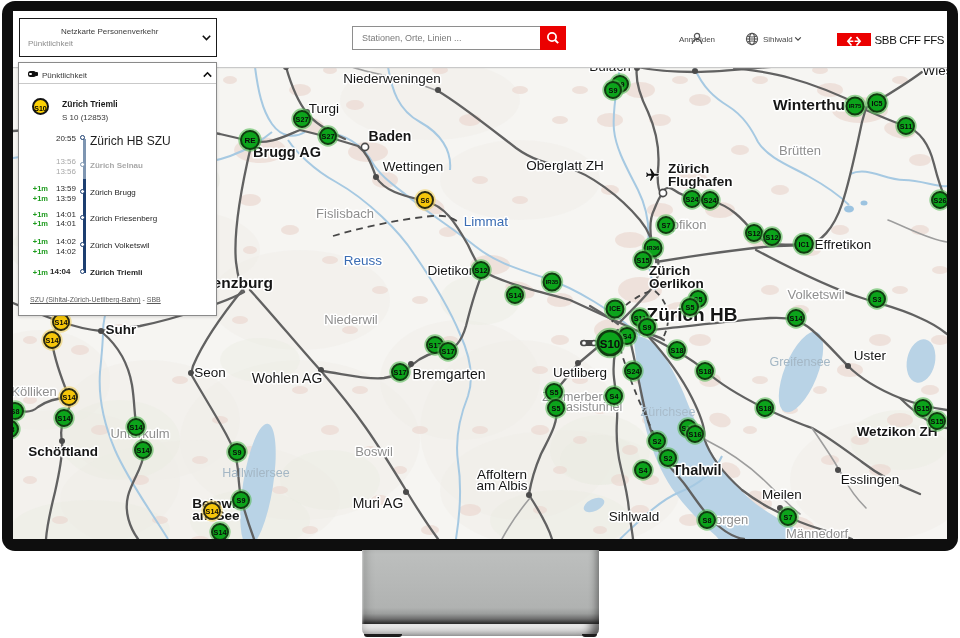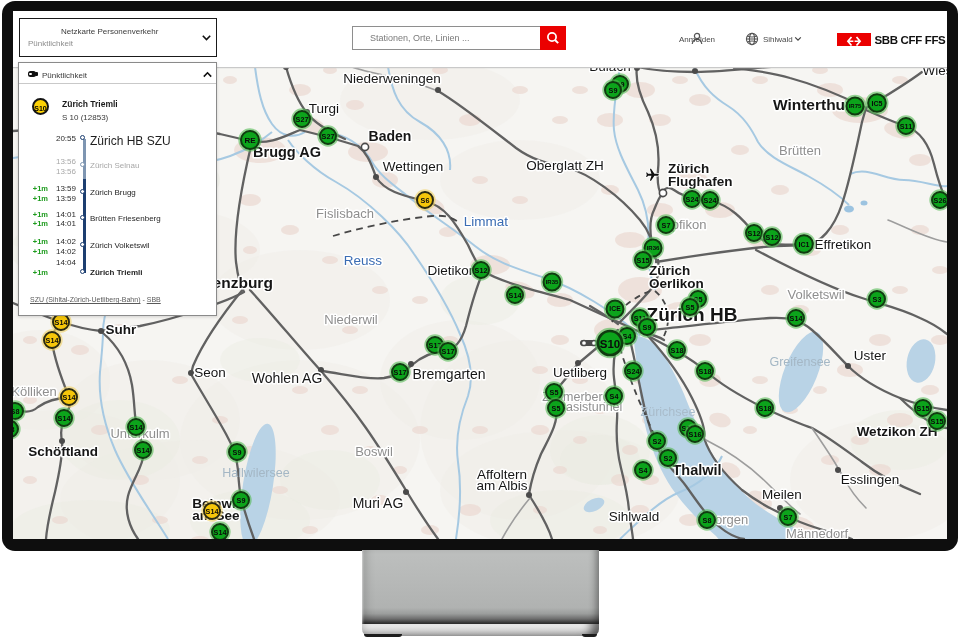--- a/index.html
+++ b/index.html
@@ -2,24 +2,24 @@
 <html><head>
 <meta charset="utf-8">
 <style>
   html,body{margin:0;padding:0;background:#fff;width:960px;height:638px;overflow:hidden;}
   *{box-sizing:border-box;}
   body{font-family:"Liberation Sans",sans-serif;position:relative;}
   .abs{position:absolute;}
   .monitor{left:2px;top:1px;width:956px;height:550px;background:#0e0e0e;border-radius:13px;}
   .screen{left:13px;top:11px;width:934px;height:528px;background:#ffffff;overflow:hidden;}
   
-  .search{left:352px;top:26px;width:188px;height:24px;border:1px solid #8e8e8e;border-right:none;background:#fff;color:#7a7a7a;font-size:9px;line-height:22px;padding-left:17px;}
+  .search{left:352px;top:26px;width:188px;height:24px;border:1px solid #8e8e8e;border-right:none;background:#fff;color:#7a7a7a;font-size:9px;line-height:22px;padding-left:9px;}
   .searchbtn{left:540px;top:26px;width:26px;height:24px;background:#eb0000;}
   .hdr-right{top:32px;font-size:8px;color:#484848;white-space:nowrap;}
-  .sbbtext{left:874.5px;top:33.5px;font-size:11.5px;font-weight:bold;color:#111;white-space:nowrap;letter-spacing:-0.35px;}
+  .sbbtext{left:874.5px;top:33.5px;font-size:11.5px;font-weight:normal;color:#111;white-space:nowrap;letter-spacing:-0.35px;}
   .logobox{left:837px;top:33px;width:34px;height:12.5px;background:#eb0000;}
   
   .dd{left:19px;top:18px;width:198px;height:39px;background:#fff;border:1px solid #1a1a1a;}
   .panel{left:18px;top:62px;width:199px;height:254px;background:#fff;border:1px solid #8a8a8a;box-shadow:0 1px 3px rgba(0,0,0,0.15);}
   .t1{font-size:8px;color:#3a3a3a;}
   .t2{font-size:8px;color:#8d8d8d;}
   .s10badge{left:32px;top:98px;width:17px;height:17px;border-radius:50%;background:#fdd204;border:2px solid #141414;line-height:17px;color:#000;font-size:7px;font-weight:bold;text-align:center;line-height:17px;}
   .links{font-size:7px;color:#5a5a5a;}
   .stand-body{left:362px;top:550px;width:237px;height:74px;background:linear-gradient(180deg,#bdbfbe 0%,#b6b8b7 45%,#b0b2b1 78%,#9c9e9d 86%,#6e6e6e 93%,#3a3a3a 98%,#242424 100%);box-shadow:inset -7px 0 7px -4px rgba(0,0,0,0.38), inset 2px 0 2px -1px rgba(255,255,255,0.5), inset 14px 0 10px -10px rgba(0,0,0,0.18);}
   .stand-foot{left:362px;top:624px;width:237px;height:12px;background:linear-gradient(180deg,#f5f5f5 0%,#e6e6e6 25%,#d0d0d0 55%,#b0b0b0 85%,#9c9c9c 100%);border-radius:0 0 7px 7px;box-shadow:inset -14px 0 10px -6px rgba(0,0,0,0.55), inset 6px 0 6px -4px rgba(0,0,0,0.15);}
@@ -697,40 +697,40 @@
   <div class="abs t1" style="left:62px;top:113px;">S 10 (12853)</div>
 
   <div class="abs" style="left:83.2px;top:139px;width:2.6px;height:40px;background:#7e95b1;"></div>
   <div class="abs" style="left:83.2px;top:179px;width:2.6px;height:94px;background:#1c3e70;"></div>
   <div class="abs" style="left:50px;top:134.0px;width:26px;text-align:right;font-size:8px;font-weight:normal;color:#2b2b2b;">20:55</div>
   <div class="abs" style="left:80.4px;top:135.2px;width:5px;height:5px;border-radius:50%;background:#fff;border:1.6px solid #1c3e70;"></div>
   <div class="abs" style="left:90px;top:134.0px;font-size:12px;font-weight:normal;color:#1f1f1f;white-space:nowrap;">Zürich HB SZU</div>
   <div class="abs" style="left:50px;top:157.3px;width:26px;text-align:right;font-size:8px;font-weight:normal;color:#a8a8a8;">13:56</div>
   <div class="abs" style="left:50px;top:166.9px;width:26px;text-align:right;font-size:8px;font-weight:normal;color:#a8a8a8;">13:56</div>
   <div class="abs" style="left:80.4px;top:162.4px;width:5px;height:5px;border-radius:50%;background:#fff;border:1.6px solid #8097b2;"></div>
-  <div class="abs" style="left:90px;top:161.2px;font-size:8px;font-weight:normal;color:#a8a8a8;white-space:nowrap;">Zürich Selnau</div>
+  <div class="abs" style="left:90px;top:161.2px;font-size:8px;font-weight:bold;color:#a8a8a8;white-space:nowrap;">Zürich Selnau</div>
   <div class="abs" style="left:50px;top:184.1px;width:26px;text-align:right;font-size:8px;font-weight:normal;color:#2b2b2b;">13:59</div>
   <div class="abs" style="left:50px;top:193.7px;width:26px;text-align:right;font-size:8px;font-weight:normal;color:#2b2b2b;">13:59</div>
   <div class="abs" style="left:22px;top:184.1px;width:26px;text-align:right;font-size:7.5px;font-weight:bold;color:#1d9b1d;">+1m</div>
   <div class="abs" style="left:22px;top:193.7px;width:26px;text-align:right;font-size:7.5px;font-weight:bold;color:#1d9b1d;">+1m</div>
   <div class="abs" style="left:80.4px;top:189.2px;width:5px;height:5px;border-radius:50%;background:#fff;border:1.6px solid #1c3e70;"></div>
   <div class="abs" style="left:90px;top:188.0px;font-size:8px;font-weight:normal;color:#1f1f1f;white-space:nowrap;">Zürich Brugg</div>
   <div class="abs" style="left:50px;top:209.8px;width:26px;text-align:right;font-size:8px;font-weight:normal;color:#2b2b2b;">14:01</div>
   <div class="abs" style="left:50px;top:219.4px;width:26px;text-align:right;font-size:8px;font-weight:normal;color:#2b2b2b;">14:01</div>
   <div class="abs" style="left:22px;top:209.8px;width:26px;text-align:right;font-size:7.5px;font-weight:bold;color:#1d9b1d;">+1m</div>
   <div class="abs" style="left:22px;top:219.4px;width:26px;text-align:right;font-size:7.5px;font-weight:bold;color:#1d9b1d;">+1m</div>
   <div class="abs" style="left:80.4px;top:214.9px;width:5px;height:5px;border-radius:50%;background:#fff;border:1.6px solid #1c3e70;"></div>
-  <div class="abs" style="left:90px;top:213.7px;font-size:8px;font-weight:normal;color:#1f1f1f;white-space:nowrap;">Brütten Friesenberg</div>
+  <div class="abs" style="left:90px;top:213.7px;font-size:8px;font-weight:normal;color:#1f1f1f;white-space:nowrap;">Zürich Friesenberg</div>
   <div class="abs" style="left:50px;top:237.1px;width:26px;text-align:right;font-size:8px;font-weight:normal;color:#2b2b2b;">14:02</div>
   <div class="abs" style="left:50px;top:246.7px;width:26px;text-align:right;font-size:8px;font-weight:normal;color:#2b2b2b;">14:02</div>
   <div class="abs" style="left:22px;top:237.1px;width:26px;text-align:right;font-size:7.5px;font-weight:bold;color:#1d9b1d;">+1m</div>
   <div class="abs" style="left:22px;top:246.7px;width:26px;text-align:right;font-size:7.5px;font-weight:bold;color:#1d9b1d;">+1m</div>
   <div class="abs" style="left:80.4px;top:242.2px;width:5px;height:5px;border-radius:50%;background:#fff;border:1.6px solid #1c3e70;"></div>
   <div class="abs" style="left:90px;top:241.0px;font-size:8px;font-weight:normal;color:#1f1f1f;white-space:nowrap;">Zürich Volketswil</div>
-  <div class="abs" style="left:50px;top:258px;width:26px;text-align:right;font-size:8px;font-weight:normal;color:#2b2b2b;">14:04</div>
+  <div class="abs" style="left:50px;top:267px;width:26px;text-align:left;font-size:8px;font-weight:bold;color:#2b2b2b;">14:04</div>
   <div class="abs" style="left:22px;top:267.5px;width:26px;text-align:right;font-size:7.5px;font-weight:bold;color:#1d9b1d;">+1m</div>
   <div class="abs" style="left:80.4px;top:268.7px;width:5px;height:5px;border-radius:50%;background:#fff;border:1.6px solid #1c3e70;"></div>
   <div class="abs" style="left:90px;top:267.5px;font-size:8px;font-weight:bold;color:#1f1f1f;white-space:nowrap;">Zürich Triemli</div>
   <div class="abs links" style="left:30px;top:296px;"><span style="text-decoration:underline;">SZU (Sihltal-Zürich-Uetliberg-Bahn)</span> - <span style="text-decoration:underline;">SBB</span></div>
 
   <div class="abs stand-body"></div>
   <div class="abs stand-foot"></div>
   <div class="abs nub" style="left:364px;top:633.5px;width:38px;"></div>
   <div class="abs nub" style="left:582px;top:633.5px;width:15px;"></div>
 

